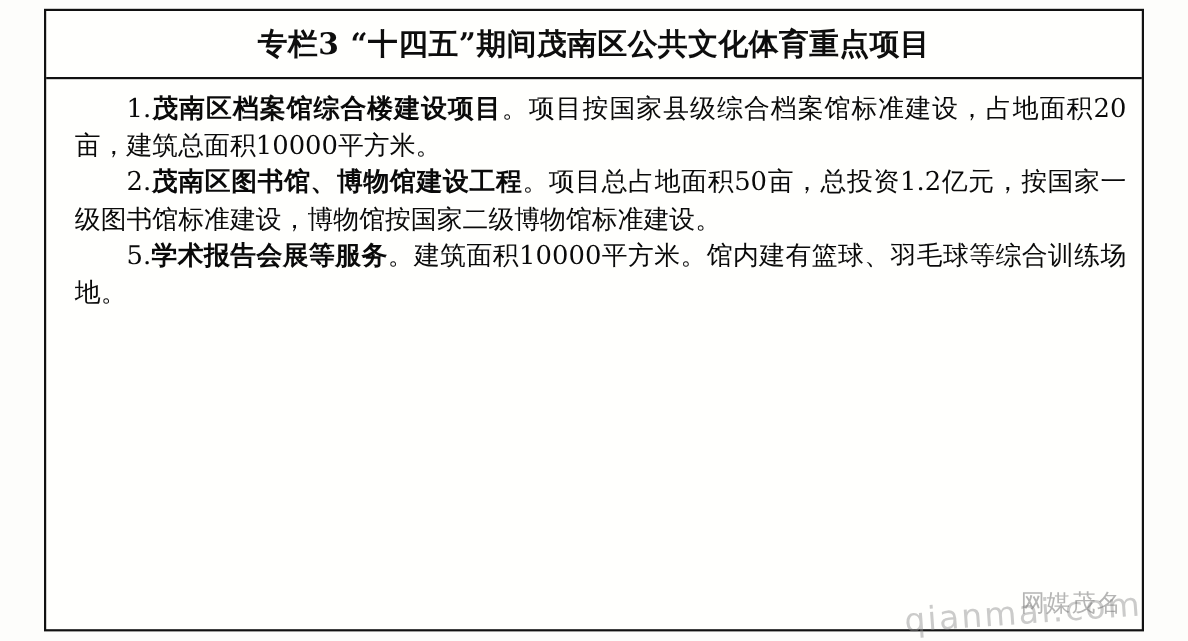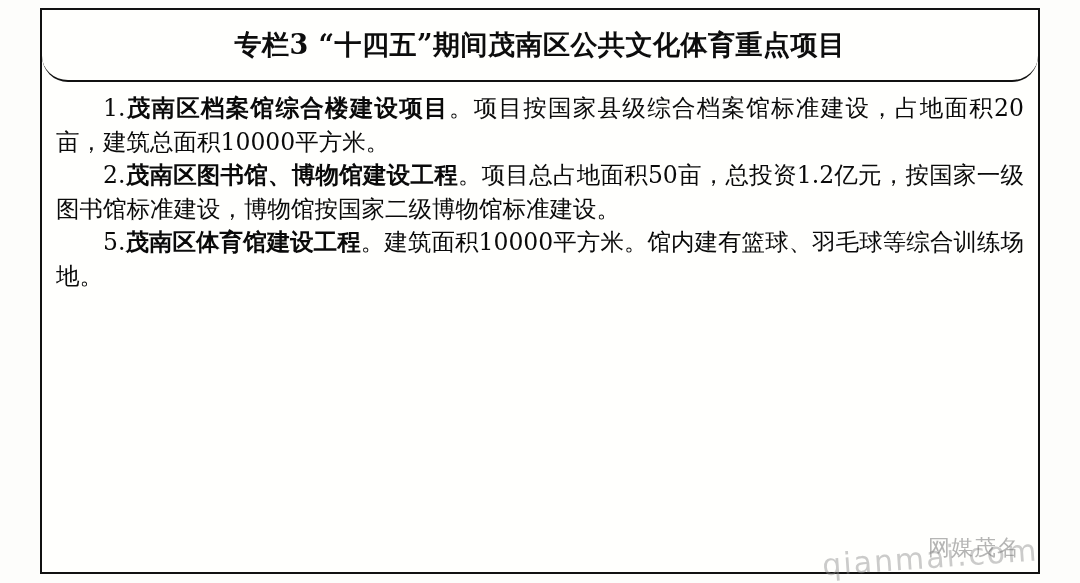--- a/index.html
+++ b/index.html
@@ -23,47 +23,46 @@
     position: absolute;
     left: 40px;
     top: 8px;
     width: 1000px;
     height: 566px;
     border: 2px solid #111;
     box-sizing: border-box;
     background: #fffffd;
   }
   .title-cell {
-    height: 72px;
+    height: 62px;
     border-bottom: 2px solid #111;
     display: flex;
     align-items: center;
     justify-content: center;
     box-sizing: border-box;
-    border-radius: 26px;
   }
   .title-text {
     font-family: "DejaVu Serif", "Liberation Serif", serif;
     font-weight: bold;
     font-size: 27px;
     letter-spacing: 0.5px;
     color: #0d0d0d;
     white-space: nowrap;
   }
   .body-cell {
     padding: 10px 14px 6px 14px;
     box-sizing: border-box;
   }
   .para {
     font-size: 23.5px;
     line-height: 33.5px;
     color: #0a0a0a;
     text-align: justify;
     text-justify: inter-ideograph;
-    margin: 0 0 0 0;
+    margin: 0 0 0 12px;
     text-indent: 2em;
     letter-spacing: 0px;
   }
   .para .lead {
     font-weight: bold;
   }
   .watermark {
     position: absolute;
     right: 42px;
     bottom: 8px;
@@ -100,20 +99,20 @@
     </div>
 
     <div class="body-cell">
 
       <p class="para"><span>1.</span><span class="lead">茂南区档案馆综合楼建设项目</span><span>。项目按国家县级综合档案馆标准建设，占地面积20亩，建筑总面积10000平方米。</span></p>
 
       <p class="para"><span>2.</span><span class="lead">茂南区图书馆、博物馆建设工程</span><span>。项目总占地面积50亩，总投资1.2亿元，按国家一级图书馆标准建设，博物馆按国家二级博物馆标准建设。</span></p>
 
 
 
-      <p class="para"><span>5.</span><span class="lead">茂南区体育馆建设工程</span><span>。建筑面积10000平方米。馆内建有篮球、羽毛球等综合训练场地。</span></p>
+      <p class="para"><span>5.</span><span class="lead">学术报告会展等服务</span><span>。建筑面积10000平方米。馆内建有篮球、羽毛球等综合训练场地。</span></p>
 
     </div>
   </div>
 
   <div class="watermark">qianmai.com</div>
   <div class="watermark-sub">网媒茂名</div>
 </div>
 
 </body></html>

